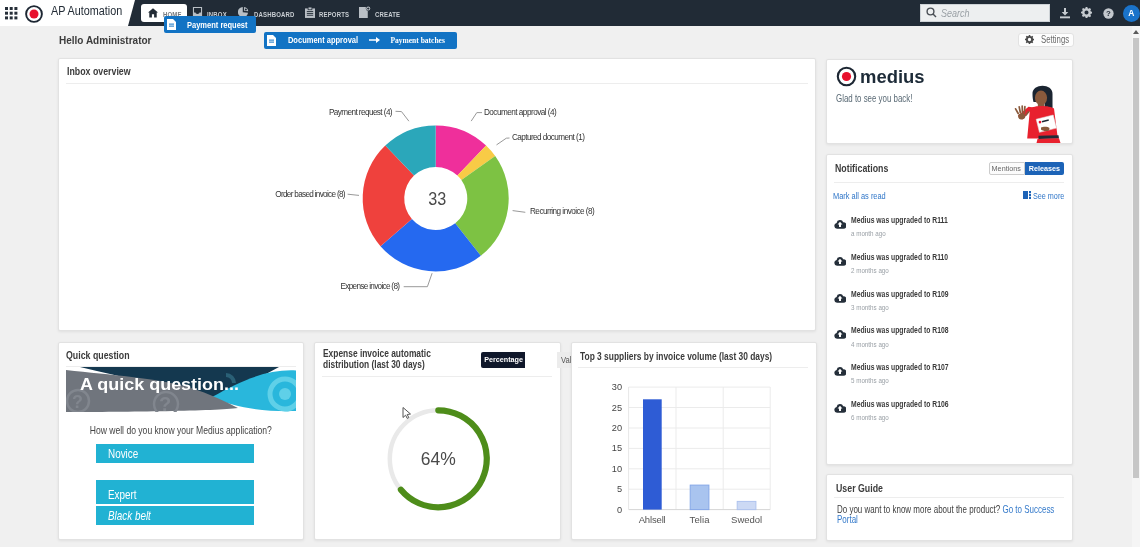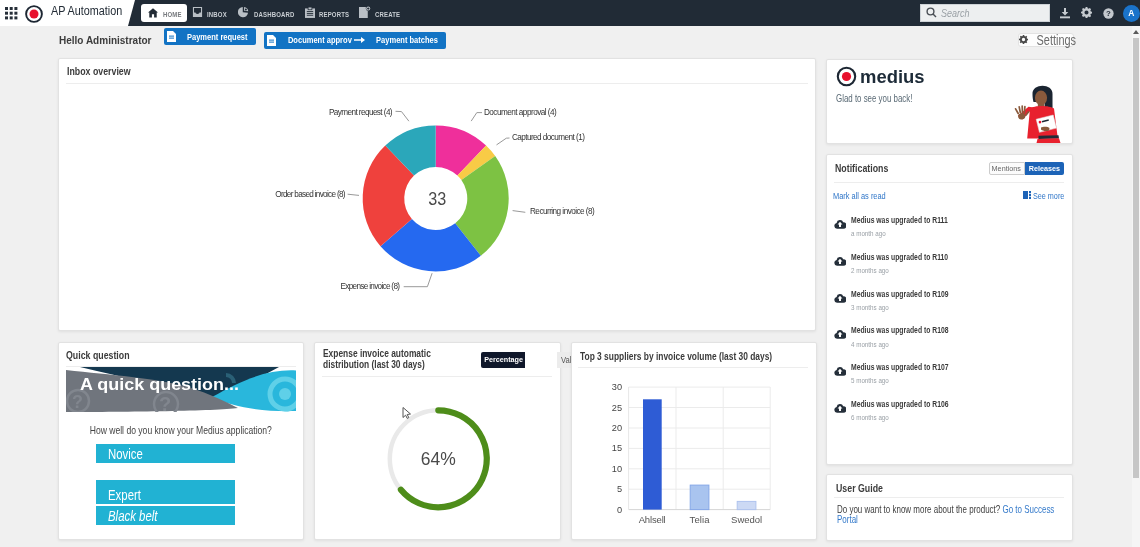--- a/index.html
+++ b/index.html
@@ -5,21 +5,21 @@
 *{margin:0;padding:0;box-sizing:border-box;}
 html,body{width:1140px;height:547px;overflow:hidden;}
 body{font-family:"Liberation Sans",sans-serif;background:#f0f0f0;position:relative;}
 .abs{position:absolute;}
 .card{position:absolute;background:#fff;border:1px solid #e2e2e2;border-radius:2px;box-shadow:0 1px 3px rgba(0,0,0,0.07);}
 .ctitle{position:absolute;font-weight:bold;color:#3b3b3b;font-size:11px;transform:scaleX(0.8);transform-origin:0 0;white-space:nowrap;}
 .sep{position:absolute;height:1px;background:#ededed;}
 .bluebtn{position:absolute;background:#1273c4;border-radius:2px;color:#fff;font-weight:bold;font-size:9px;display:flex;align-items:center;justify-content:center;height:17.3px;white-space:nowrap;}
 .bluebtn span{transform:scaleX(0.835);transform-origin:50% 50%;display:inline-block;}
 .navtxt{position:absolute;font-size:7.5px;letter-spacing:0.2px;color:#c9ced3;font-weight:bold;transform:scaleX(0.8);transform-origin:0 0;white-space:nowrap;top:9.5px;}
-.cyanbtn{position:absolute;left:96px;width:139px;height:19px;background:#21b2d3;color:#fff;font-size:15px;line-height:19px;white-space:nowrap;}
+.cyanbtn{position:absolute;left:96px;width:158px;height:19px;background:#21b2d3;color:#fff;font-size:13px;line-height:19px;white-space:nowrap;}
 .cyanbtn span{display:inline-block;transform:scaleX(0.76);transform-origin:0 50%;margin-left:11.5px;}
 .ntitle{position:absolute;left:850.5px;font-size:8.5px;font-weight:bold;color:#3a3a3a;transform:scaleX(0.80);transform-origin:0 0;white-space:nowrap;}
 .ntime{position:absolute;left:850.5px;font-size:8px;color:#9aa0a6;transform:scaleX(0.78);transform-origin:0 0;white-space:nowrap;}
 </style>
 </head>
 <body>
 
 <div class="abs" style="left:0;top:0;width:1140px;height:26px;background:#212b36;"></div>
 <div class="abs" style="left:0;top:0;width:140px;height:26px;background:#fff;clip-path:polygon(0 0,135px 0,128px 26px,0 26px);"></div>
 <svg class="abs" style="left:5px;top:6.5px;" width="13" height="13" viewBox="0 0 13 13">
@@ -103,44 +103,44 @@
 
 <div class="abs" style="left:1122.8px;top:4.5px;width:17px;height:17px;border-radius:50%;background:#1a73ca;color:#fff;font-size:8.5px;font-weight:bold;text-align:center;line-height:17px;">A</div>
 
 <div class="abs" style="left:1132px;top:26px;width:8px;height:521px;background:#f5f5f5;"></div>
 <div class="abs" style="left:1133px;top:38px;width:6px;height:440px;background:#c6c6c6;"></div>
 <svg class="abs" style="left:1132px;top:28px;" width="8" height="8" viewBox="0 0 8 8">
     <path d="M4 2 L7 6 H1 Z" fill="#5a5a5a"></path>
   </svg>
 
 <div class="abs" style="left:59.3px;top:33.8px;font-size:11px;font-weight:bold;color:#3c3c3c;transform:scaleX(0.91);transform-origin:0 0;white-space:nowrap;">Hello Administrator</div>
-<div class="bluebtn" style="left:164px;top:28px;width:92px;">
+<div class="bluebtn" style="left:164px;top:16px;width:92px;">
 <svg width="9" height="11" viewBox="0 0 9 11" style="margin-right:5px;">
       <path d="M0 0 H6 L9 3 V11 H0 Z" fill="#fff"></path>
       <rect x="2" y="4.6" width="5" height="1" fill="#1273c4"></rect>
       <rect x="2" y="6.6" width="5" height="1" fill="#1273c4"></rect>
     </svg>
     <span>Payment request</span>
   </div>
 <div class="bluebtn" style="left:264px;top:31.5px;width:104px;">
 <svg width="9" height="11" viewBox="0 0 9 11" style="margin-right:5px;">
       <path d="M0 0 H6 L9 3 V11 H0 Z" fill="#fff"></path>
       <rect x="2" y="4.6" width="5" height="1" fill="#1273c4"></rect>
       <rect x="2" y="6.6" width="5" height="1" fill="#1273c4"></rect>
     </svg>
     <span>Document approval</span>
   </div>
-<div class="bluebtn" style="left:352px;top:31.5px;width:94px;">
+<div class="bluebtn" style="left:363px;top:31.5px;width:94px;font-family:Liberation Serif, serif;">
 <svg width="11" height="10" viewBox="0 0 11 10" style="margin-right:5px;">
       <path d="M0 4.3 H7 V2 L11 5 L7 8 V5.7 H0 Z" fill="#fff"></path>
     </svg>
     <span>Payment batches</span>
   </div>
 
-<div class="abs" style="left:1018px;top:32.5px;width:56px;height:14.5px;background:#fdfdfd;border:1px solid #e2e2e2;border-radius:3px;display:flex;align-items:center;justify-content:flex-start;font-size:14px;color:#6b6b6b;white-space:nowrap;">
+<div class="abs" style="left:1018px;top:32.5px;width:56px;height:14.5px;background:#fdfdfd;border:1px solid #e2e2e2;border-radius:3px;display:flex;align-items:center;justify-content:flex-end;font-size:10px;color:#6b6b6b;white-space:nowrap;">
 <svg width="9" height="9" viewBox="0 0 14 14" style="margin-right:3px;flex:none;">
       <path fill="#4a4a4a" d="M7 4.4 A2.6 2.6 0 1 0 7 9.6 A2.6 2.6 0 0 0 7 4.4 M5.9 0 h2.2 l0.3 1.6 a5.6 5.6 0 0 1 1.4 0.6 l1.5-0.9 1.5 1.5-0.9 1.5 a5.6 5.6 0 0 1 0.6 1.4 l1.6 0.3 v2.2 l-1.6 0.3 a5.6 5.6 0 0 1-0.6 1.4 l0.9 1.5-1.5 1.5-1.5-0.9 a5.6 5.6 0 0 1-1.4 0.6 L8.1 14 H5.9 l-0.3-1.6 a5.6 5.6 0 0 1-1.4-0.6 l-1.5 0.9-1.5-1.5 0.9-1.5 a5.6 5.6 0 0 1-0.6-1.4 L0 8.1 V5.9 l1.6-0.3 a5.6 5.6 0 0 1 0.6-1.4 L1.3 2.7 2.8 1.2 l1.5 0.9 a5.6 5.6 0 0 1 1.4-0.6 Z"></path>
     </svg>
     <span style="transform:scaleX(0.78);display:inline-block;">Settings</span>
   </div>
 
 <div class="card" style="left:58px;top:58px;width:758px;height:273px;"></div>
 <div class="ctitle" style="left:67px;top:65px;">Inbox overview</div>
 <div class="sep" style="left:66px;top:83px;width:742px;"></div>
 <svg class="abs" style="left:58px;top:84px;" width="758" height="246" viewBox="58 84 758 246">

